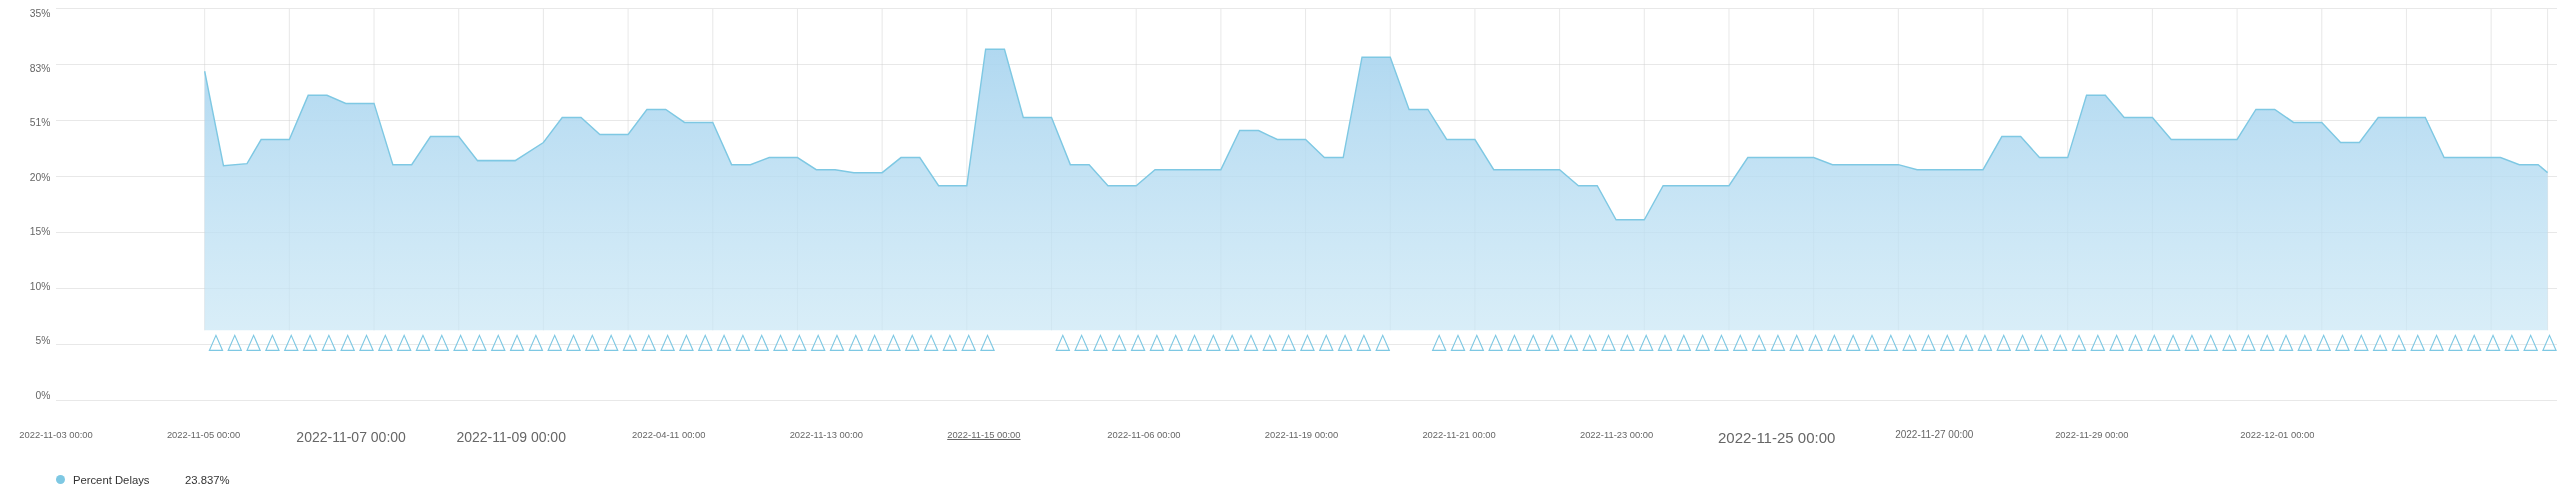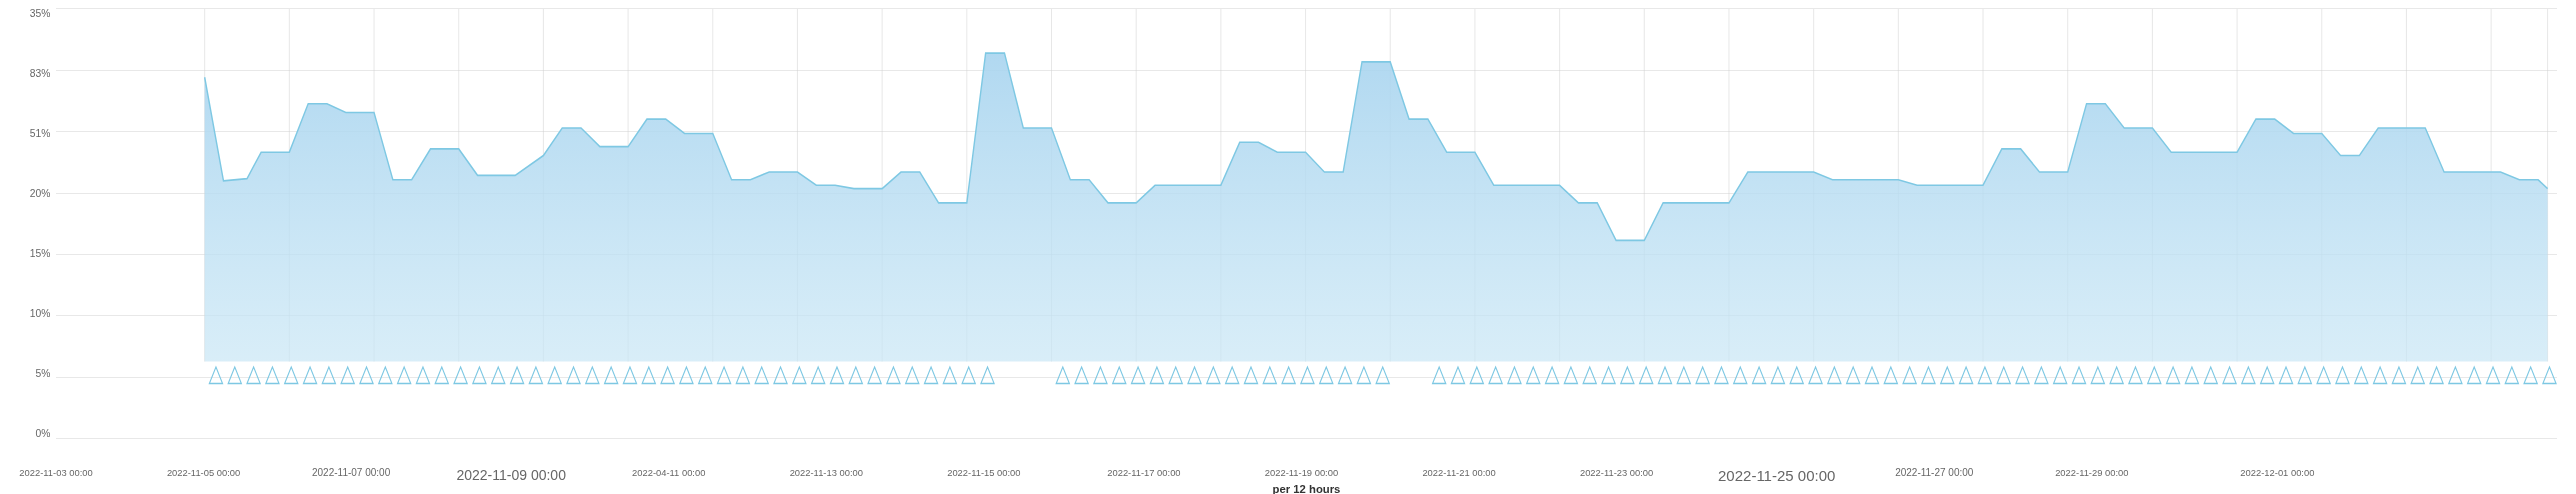--- a/index.html
+++ b/index.html
@@ -523,32 +523,36 @@
           <polygon points="2603,340 2610,325 2617,340"></polygon>
           <polygon points="2623,340 2630,325 2637,340"></polygon>
           <polygon points="2643,340 2650,325 2657,340"></polygon>
         </g>
       </svg>
     </div>
 
     <div style="position:absolute; left:56px; right:19px; bottom:4.7px; height:23.5px;">
       <span class="x-label" style="position:absolute; left:0%; font-size:9.4px; color:#666; white-space:nowrap;">2022-11-03 00:00</span>
       <span class="x-label" style="position:absolute; left:5.9%; font-size:9.4px; color:#666; white-space:nowrap; transform:translateX(-50%);">2022-11-05 00:00</span>
-      <span class="x-label" style="position:absolute; left:11.8%; font-size:10px; color:#666; white-space:nowrap; transform:translateX(-50%);">2022-11-07 00:00</span>
+      <span class="x-label" style="position:absolute; left:11.8%; font-size:14px; color:#666; white-space:nowrap; transform:translateX(-50%);">2022-11-07 00:00</span>
       <span class="x-label" style="position:absolute; left:18.2%; font-size:14px; color:#666; white-space:nowrap; transform:translateX(-50%);">2022-11-09 00:00</span>
       <span class="x-label" style="position:absolute; left:24.5%; font-size:9.4px; color:#666; white-space:nowrap; transform:translateX(-50%);">2022-04-11 00:00</span>
       <span class="x-label" style="position:absolute; left:30.8%; font-size:9.4px; color:#666; white-space:nowrap; transform:translateX(-50%);">2022-11-13 00:00</span>
-      <span class="x-label" style="position:absolute; left:37.1%; font-size:9.4px; color:#666; white-space:nowrap; transform:translateX(-50%);">2022-11-15 00:00</span>
-      <span class="x-label" style="position:absolute; left:43.5%; font-size:9.4px; color:#666; white-space:nowrap; transform:translateX(-50%);">2022-11-17 00:00</span>
+      <span class="x-label" style="position:absolute; left:37.1%; font-size:9.4px; color:#666; white-space:nowrap; transform:translateX(-50%);text-decoration:underline;">2022-11-15 00:00</span>
+      <span class="x-label" style="position:absolute; left:43.5%; font-size:9.4px; color:#666; white-space:nowrap; transform:translateX(-50%);">2022-11-06 00:00</span>
       <span class="x-label" style="position:absolute; left:49.8%; font-size:9.4px; color:#666; white-space:nowrap; transform:translateX(-50%);">2022-11-19 00:00</span>
       <span class="x-label" style="position:absolute; left:56.1%; font-size:9.4px; color:#666; white-space:nowrap; transform:translateX(-50%);">2022-11-21 00:00</span>
       <span class="x-label" style="position:absolute; left:62.4%; font-size:9.4px; color:#666; white-space:nowrap; transform:translateX(-50%);text-align:center;">2022-11-23 00:00</span>
       <span class="x-label" style="position:absolute; left:68.8%; font-size:15px; color:#666; white-space:nowrap; transform:translateX(-50%);">2022-11-25 00:00</span>
       <span class="x-label" style="position:absolute; left:75.1%; font-size:10px; color:#666; white-space:nowrap; transform:translateX(-50%);">2022-11-27 00:00</span>
       <span class="x-label" style="position:absolute; left:81.4%; font-size:9.4px; color:#666; white-space:nowrap; transform:translateX(-50%);">2022-11-29 00:00</span>
       <span class="x-label" style="position:absolute; left:87.7%; font-size:9.4px; color:#666; white-space:nowrap; transform:translateX(-50%);margin-left:28px;">2022-12-01 00:00</span>
     </div>
 
-    <div style="position:absolute; bottom:0px; left:56px; right:19px; text-align:center; font-size:11.3px; font-weight:bold; color:#333;">per 12 hours</div>
   </div>
 
+  <div class="legend-area">
+    <div class="legend-dot" style="background:#7ec8e3;"></div>
+    <span class="legend-label">Percent Delays</span>
+    <span class="legend-value">23.837%</span>
+  </div>
 </div>
 
 
 </body></html>

